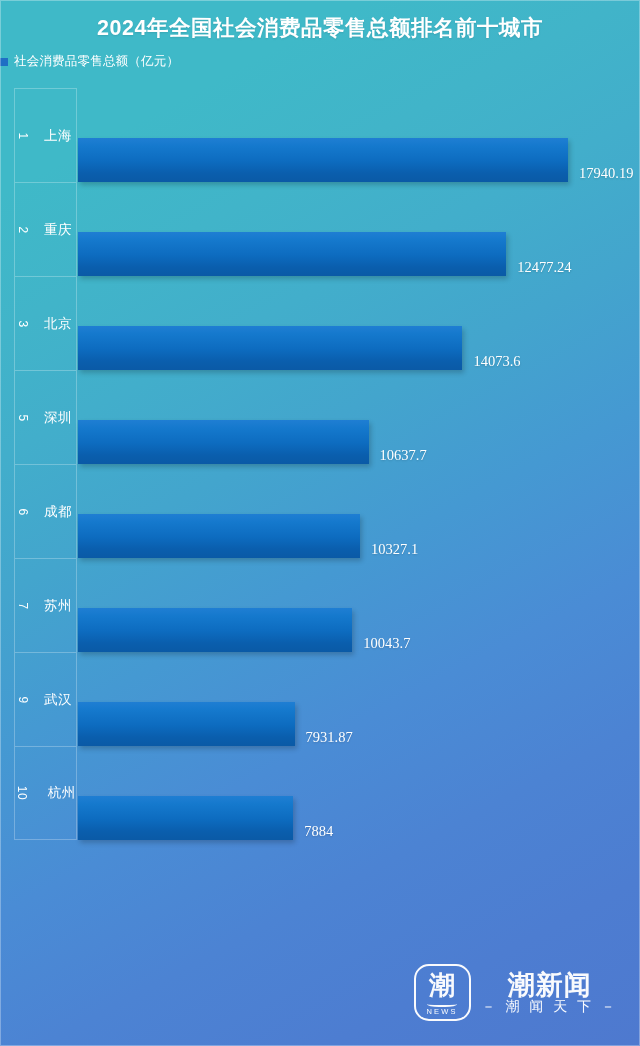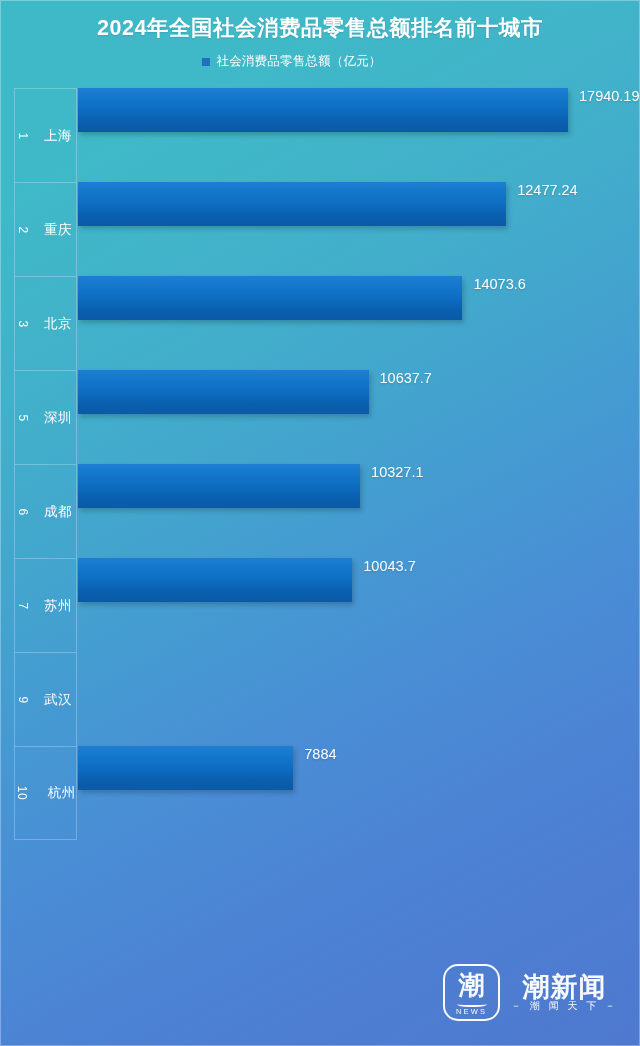--- a/index.html
+++ b/index.html
@@ -63,21 +63,20 @@
     letter-spacing: 0.5px;
     text-shadow: 0 1px 2px rgba(0,0,0,0.10);
     white-space: nowrap;
   }
   .legend {
     position: absolute;
     left: 0;
     top: 53px;
     width: 584px;
     display: flex;
-    justify-content: center;
     align-items: center;
     gap: 6px;
   }
   .legend-swatch {
     width: 8px;
     height: 8px;
     background: #1f6fc4;
     display: inline-block;
     position: relative;
     top: 0px;
@@ -143,21 +142,22 @@
   }
 
   
   .bar-area {
     position: absolute;
     left: 78px;
     top: 0;
     right: 0;
     height: 94px;
     display: flex;
-    align-items: flex-start;
+    align-items: flex-end;
+    font-family: Liberation Serif, serif;
   }
   .bar {
     height: 44px;
     background: linear-gradient(to bottom,
       #1f7ed3 0%,
       #1579cd 18%,
       #0d6cc0 52%,
       #0a5ead 80%,
       #0a5aa6 100%);
     box-shadow: 2px 3px 5px rgba(0,0,0,0.20);
@@ -224,21 +224,21 @@
     gap: 0;
   }
   .wm-name {
     font-size: 27px;
     font-weight: bold;
     color: #ffffff;
     line-height: 1;
     letter-spacing: 1px;
   }
   .wm-slogan {
-    font-size: 10px;
+    font-size: 14px;
     color: #ffffff;
     letter-spacing: 3px;
     line-height: 1;
     white-space: nowrap;
   }
 </style>
 </head>
 <body>
 
 <div id="infographic">
@@ -310,20 +310,24 @@
         </div>
         <div class="bar-area">
           <div class="bar" style="width: 274.3px;"></div>
           <span class="bar-value">10043.7</span>
         </div>
       </div>
       <div class="row">
         <div class="axis-cell">
           <span class="rank">9</span>
           <span class="city">武汉</span>
+        </div>
+        <div class="bar-area">
+          <div class="bar" style="width: 216.6px;"></div>
+          <span class="bar-value">7931.87</span>
         </div>
       </div>
       <div class="row">
         <div class="axis-cell">
           <span class="rank">10</span>
           <span class="city">杭州</span>
         </div>
         <div class="bar-area">
           <div class="bar" style="width: 215.3px;"></div>
           <span class="bar-value">7884</span>

